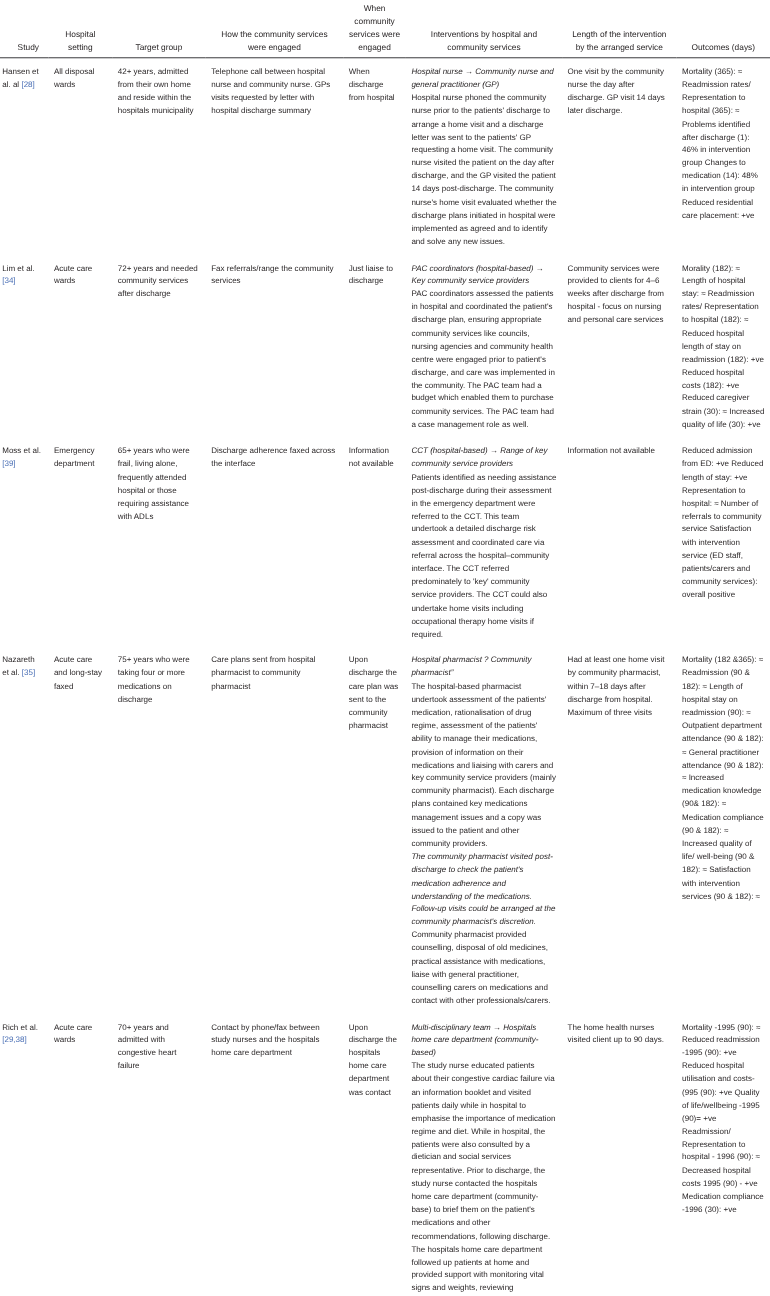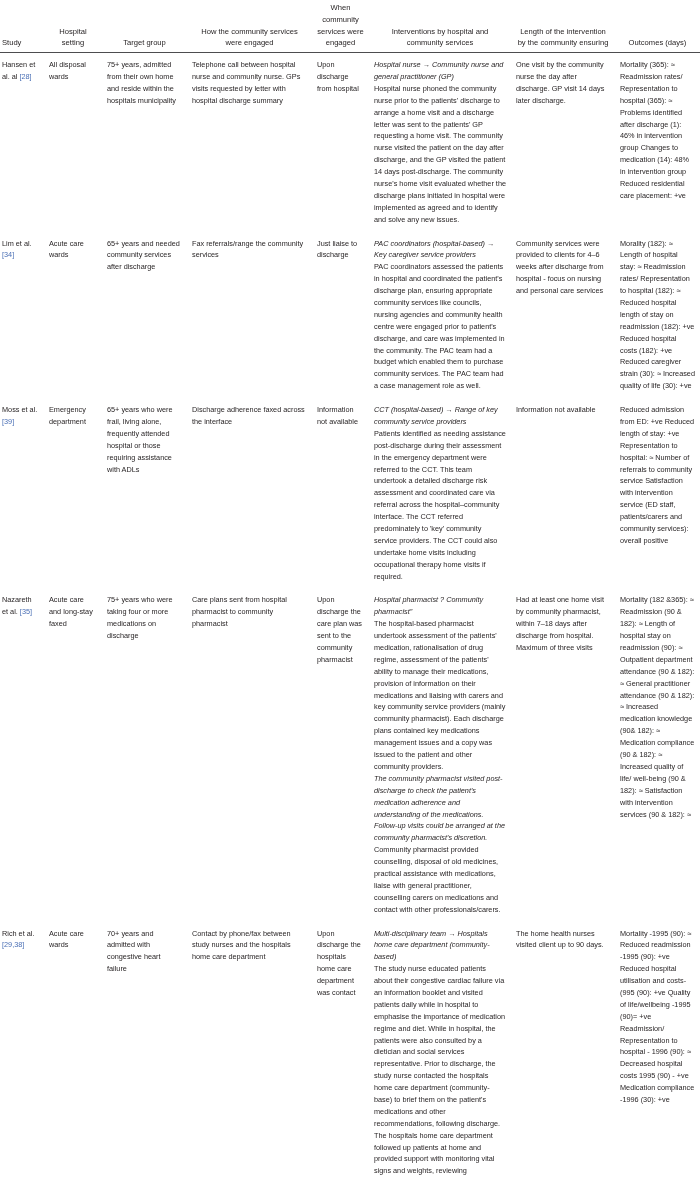--- a/index.html
+++ b/index.html
@@ -37,21 +37,21 @@
   thead th {
     font-weight: normal;
     font-size: 7.6px;
     line-height: 1.55;
     vertical-align: bottom;
     text-align: center;
     padding: 2px 5px 3px 5px;
     border-bottom: 1.6px solid #4d4d4f;
     color: #231f20;
   }
-  thead th.col-study { text-align: left; padding-left: 2px; }
+  thead th.col-study { text-align: left; padding-left: 16px; }
   thead tr { vertical-align: bottom; }
 
   tbody td {
     vertical-align: top;
     padding: 6px 5px 6px 5px;
     color: #231f20;
     font-size: 7.3px;
     line-height: 1.63;
     word-wrap: break-word;
     overflow-wrap: break-word;
@@ -84,54 +84,54 @@
         <col class="c-outcomes">
   </colgroup>
   <thead>
     <tr>
       <th class="col-study">Study</th>
       <th>Hospital setting</th>
       <th>Target group</th>
       <th>How the community services were engaged</th>
       <th>When community services were engaged</th>
       <th>Interventions by hospital and community services</th>
-      <th>Length of the intervention by the community ensuring</th>
+      <th>Length of the intervention by the arranged service</th>
       <th>Outcomes (days)</th>
     </tr>
   </thead>
   <tbody>
 
     <tr>
       <td class="c-first">
         <span>Hansen et al. al</span>
         <span class="ref">[28]</span>
       </td>
       <td>All disposal wards</td>
-      <td>75+ years, admitted from their own home and reside within the hospitals municipality</td>
+      <td>42+ years, admitted from their own home and reside within the hospitals municipality</td>
       <td>Telephone call between hospital nurse and community nurse. GPs visits requested by letter with hospital discharge summary</td>
-      <td>Upon discharge from hospital</td>
+      <td>When discharge from hospital</td>
       <td>
         <span class="ital hdr-block">Hospital nurse → Community nurse and general practitioner (GP)</span>
         <span>Hospital nurse phoned the community nurse prior to the patients' discharge to arrange a home visit and a discharge letter was sent to the patients' GP requesting a home visit. The community nurse visited the patient on the day after discharge, and the GP visited the patient 14 days post-discharge. The community nurse's home visit evaluated whether the discharge plans initiated in hospital were implemented as agreed and to identify and solve any new issues.</span>
       </td>
       <td>One visit by the community nurse the day after discharge. GP visit 14 days later discharge.</td>
       <td>Mortality (365): ≈ Readmission rates/ Representation to hospital (365): ≈ Problems identified after discharge (1): 46% in intervention group Changes to medication (14): 48% in intervention group Reduced residential care placement: +ve</td>
     </tr>
 
     <tr>
       <td class="c-first">
         <span>Lim et al.</span>
         <span class="ref">[34]</span>
       </td>
       <td>Acute care wards</td>
-      <td>65+ years and needed community services after discharge</td>
+      <td>72+ years and needed community services after discharge</td>
       <td>Fax referrals/range the community services</td>
       <td>Just liaise to discharge</td>
       <td>
-        <span class="ital hdr-block">PAC coordinators (hospital-based) → Key caregiver service providers</span>
+        <span class="ital hdr-block">PAC coordinators (hospital-based) → Key community service providers</span>
         <span>PAC coordinators assessed the patients in hospital and coordinated the patient's discharge plan, ensuring appropriate community services like councils, nursing agencies and community health centre were engaged prior to patient's discharge, and care was implemented in the community. The PAC team had a budget which enabled them to purchase community services. The PAC team had a case management role as well.</span>
       </td>
       <td>Community services were provided to clients for 4–6 weeks after discharge from hospital - focus on nursing and personal care services</td>
       <td>Morality (182): ≈ Length of hospital stay: ≈ Readmission rates/ Representation to hospital (182): ≈ Reduced hospital length of stay on readmission (182): +ve Reduced hospital costs (182): +ve Reduced caregiver strain (30): ≈ Increased quality of life (30): +ve</td>
     </tr>
 
     <tr>
       <td class="c-first">
         <span>Moss et al.</span>
         <span class="ref">[39]</span>

